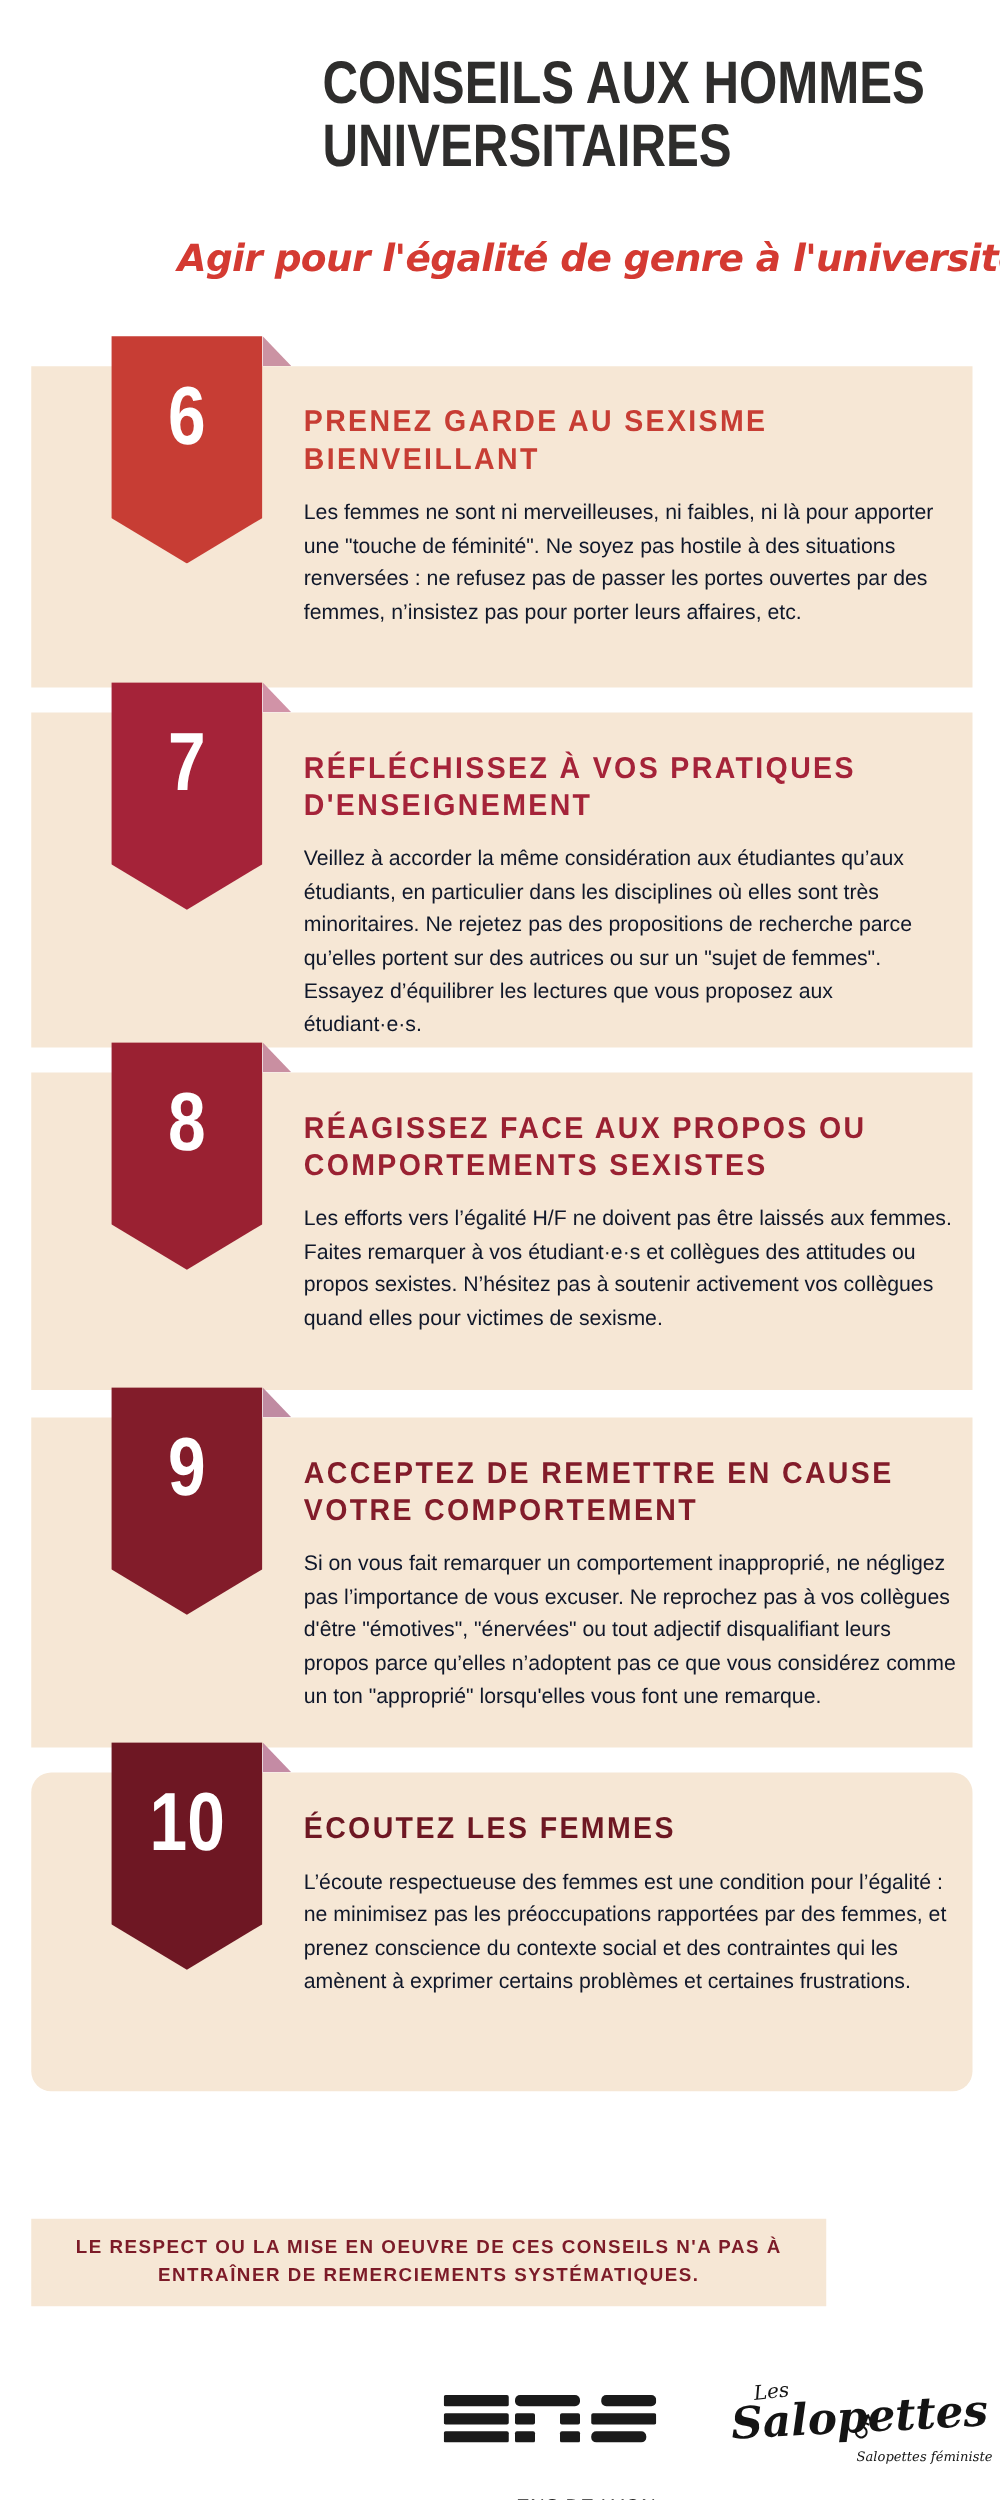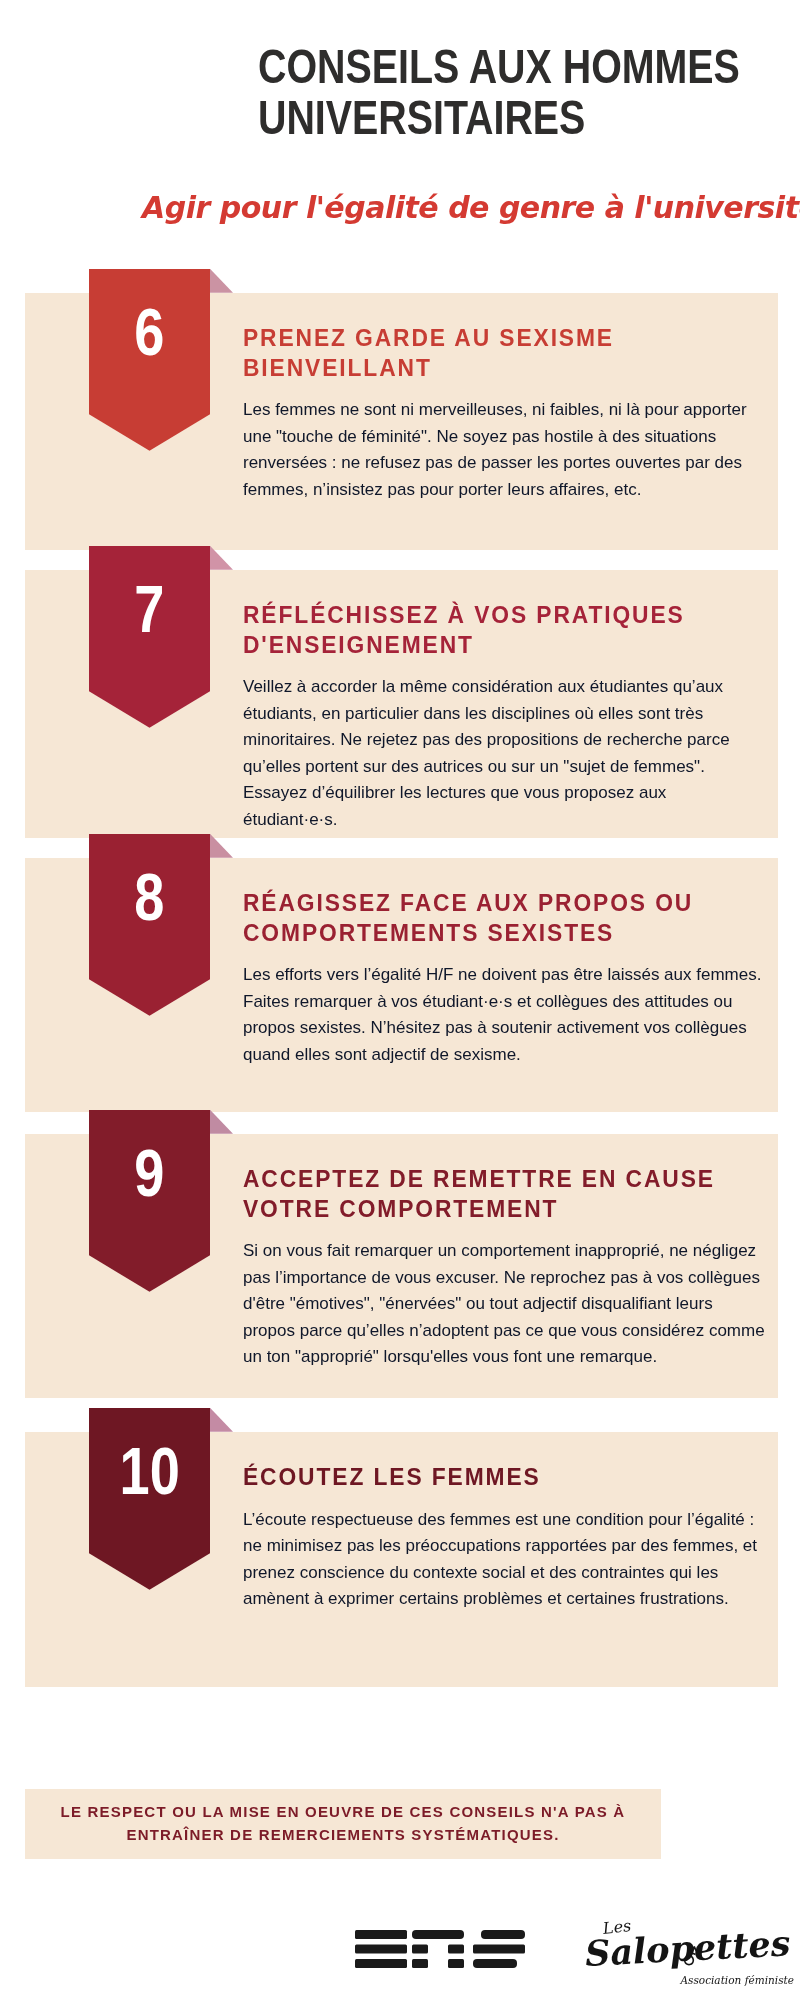--- a/index.html
+++ b/index.html
@@ -13,21 +13,21 @@
   .subtitle{margin:46px 0 0 142px;color:#d43a32;font-size:30px;font-weight:700;font-style:italic;
             font-family:"DejaVu Sans", sans-serif;white-space:nowrap;letter-spacing:-0.5px;}
 
   
   .section{position:relative;box-sizing:border-box;margin-left:25px;width:753px;
            background:#f6e7d5;padding:30px 18px 0 218px;}
   .s6 {margin-top:68px;min-height:257px;}
   .s7 {margin-top:20px;min-height:268px;}
   .s8 {margin-top:20px;min-height:254px;}
   .s9 {margin-top:22px;min-height:264px;}
-  .s10{margin-top:34px;min-height:255px;}
+  .s10{margin-top:20px;min-height:255px;border-radius:16px;}
 
   .fold{position:absolute;left:185px;top:-24px;width:23px;height:24px;background:var(--fold,#ca90a0);
         clip-path:polygon(0 0,100% 100%,0 100%);}
   .ribbon{position:absolute;left:64px;top:-24px;width:121px;height:182px;background:var(--accent,#a52339);
           clip-path:polygon(0 0,100% 0,100% 80%,50% 100%,0 80%);text-align:center;}
   .ribbon .num{display:inline-block;margin-top:30px;color:#ffffff;font-weight:800;font-size:66px;
                line-height:1;transform:scaleX(0.82);transform-origin:center top;}
 
   .sec-title{margin:0 0 15px 0;color:var(--accent,#a52339);font-weight:800;font-size:24px;
              line-height:1.24;letter-spacing:2px;transform:scaleX(0.95);transform-origin:left top;}
@@ -92,21 +92,21 @@
 
   <div class="section s8" style="--accent: #9a2132; --fold: #c98fa1;">
     <div class="fold"></div>
     <div class="ribbon">
       <span class="num">8</span>
     </div>
     <h2 class="sec-title">
       <span>RÉAGISSEZ FACE AUX PROPOS OU</span>
       <span>COMPORTEMENTS SEXISTES</span>
     </h2>
-    <p class="sec-body">Les efforts vers l’égalité H/F ne doivent pas être laissés aux femmes. Faites remarquer à vos étudiant·e·s et collègues des attitudes ou propos sexistes. N’hésitez pas à soutenir activement vos collègues quand elles sont adjectif de sexisme.</p>
+    <p class="sec-body">Les efforts vers l’égalité H/F ne doivent pas être laissés aux femmes. Faites remarquer à vos étudiant·e·s et collègues des attitudes ou propos sexistes. N’hésitez pas à soutenir activement vos collègues quand elles pour victimes de sexisme.</p>
   </div>
 
   <div class="section s9" style="--accent: #821c2a; --fold: #c08ba2;">
     <div class="fold"></div>
     <div class="ribbon">
       <span class="num">9</span>
     </div>
     <h2 class="sec-title">
       <span>ACCEPTEZ DE REMETTRE EN CAUSE</span>
       <span>VOTRE COMPORTEMENT</span>
@@ -148,18 +148,18 @@
           <rect x="118" y="29" width="44" height="9" rx="4"></rect>
         </g>
       </svg>
       <div class="ens-caption">ENS DE LYON</div>
     </div>
 
     <div class="salopettes">
       <span class="salo-les">Les</span>
       <span class="salo-name">Salopettes</span>
       <span class="salo-symbol">⚦</span>
-      <span class="salo-tagline">Association féministe</span>
+      <span class="salo-tagline">Salopettes féministe</span>
     </div>
 
   </div>
 
 </div>
 
 </body></html>

